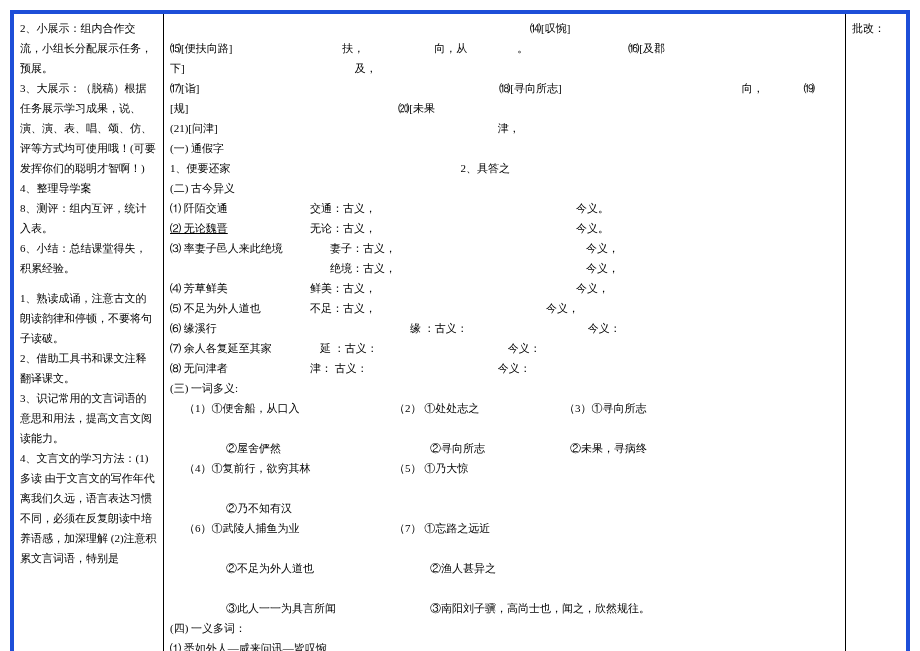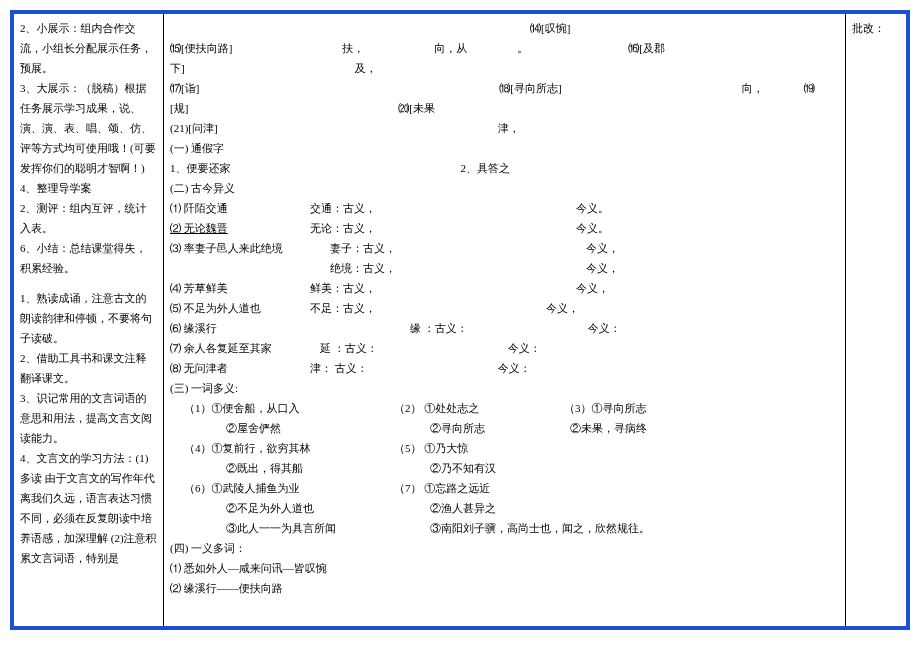--- a/index.html
+++ b/index.html
@@ -33,40 +33,40 @@
     }
     .line {
       line-height: 20px;
       white-space: nowrap;
       overflow: hidden;
     }
     .line-wrap {
       line-height: 20px;
     }
     .indent1 { padding-left: 14px; }
-    .indent3 { padding-left: 56px; }
+    .indent3 { padding-left: 56px; margin-top: 20px; }
     .heading { font-weight: normal; }
     .spacer-md { height: 10px; }
     .mid-row {
       display: flex;
       line-height: 20px;
       white-space: nowrap;
     }
     .mid-row > span { display: inline-block; }
   </style>
 </head>
 <body>
 
 <div class="container">
 
   <div class="col-left">
     <div class="line-wrap">2、小展示：组内合作交流，小组长分配展示任务，预展。</div>
     <div class="line-wrap">3、大展示：（脱稿）根据任务展示学习成果，说、演、演、表、唱、颂、仿、评等方式均可使用哦！(可要发挥你们的聪明才智啊！)</div>
     <div class="line-wrap">4、整理导学案</div>
-    <div class="line-wrap">2、测评：组内互评，统计入表。</div>
+    <div class="line-wrap">8、测评：组内互评，统计入表。</div>
     <div class="line-wrap">6、小结：总结课堂得失，积累经验。</div>
     <div class="spacer-md"></div>
     <div class="line-wrap">1、熟读成诵，注意古文的朗读韵律和停顿，不要将句子读破。</div>
     <div class="line-wrap">2、借助工具书和课文注释翻译课文。</div>
     <div class="line-wrap">3、识记常用的文言词语的意思和用法，提高文言文阅读能力。</div>
     <div class="line-wrap">4、文言文的学习方法：(1)</div>
     <div class="line-wrap">多读    由于文言文的写作年代离我们久远，语言表达习惯不同，必须在反复朗读中培养语感，加深理解 (2)注意积累文言词语，特别是</div>
   </div>
 
   <div class="col-middle">
@@ -191,21 +191,20 @@
     <div class="mid-row indent3">
       <span style="width:204px;">②屋舍俨然</span>
       <span style="width:140px;">②寻向所志</span>
       <span>②未果，寻病终</span>
     </div>
     <div class="mid-row indent1">
       <span style="width:210px;">（4）①复前行，欲穷其林</span>
       <span>（5）   ①乃大惊</span>
     </div>
     <div class="mid-row indent3">
-      <span style="width:204px;">②既出，得其船</span>
       <span>②乃不知有汉</span>
     </div>
     <div class="mid-row indent1">
       <span style="width:210px;">（6）①武陵人捕鱼为业</span>
       <span>（7）   ①忘路之远近</span>
     </div>
     <div class="mid-row indent3">
       <span style="width:204px;">②不足为外人道也</span>
       <span>②渔人甚异之</span>
     </div>

